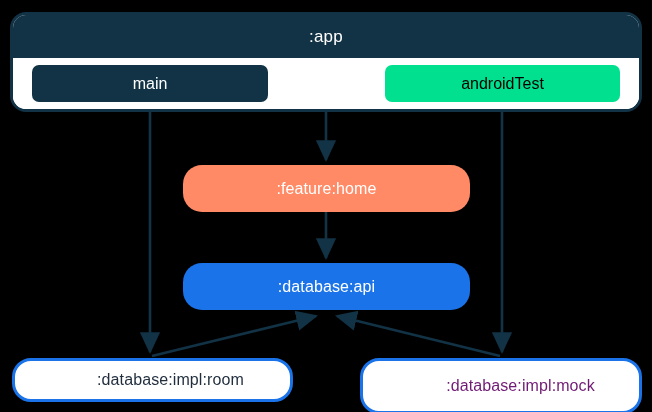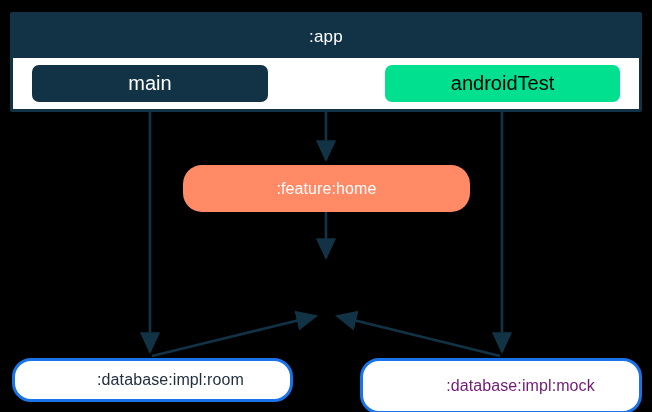--- a/index.html
+++ b/index.html
@@ -30,21 +30,21 @@
   
   .app-container {
     position: absolute;
     left: 10px;
     top: 12px;
     width: 632px;
     height: 100px;
     box-sizing: border-box;
     background: #ffffff;
     border: 3px solid #123245;
-    border-radius: 2px;
+    border-radius: 16px;
     overflow: hidden;
   }
   .app-header {
     height: 43px;
     background: #123245;
     display: flex;
     align-items: center;
     justify-content: center;
     color: #ffffff;
     font-size: 17px;
@@ -56,21 +56,21 @@
     background: #ffffff;
   }
   .src-box {
     position: absolute;
     top: 7px;
     height: 37px;
     border-radius: 7px;
     display: flex;
     align-items: center;
     justify-content: center;
-    font-size: 20px;
+    font-size: 16px;
     box-sizing: border-box;
   }
   .src-main {
     left: 19px;
     width: 236px;
     background: #123245;
     color: #ffffff;
   }
   .src-androidtest {
     left: 372px;
@@ -155,18 +155,19 @@
   <div class="app-container">
     <div class="app-header">:app</div>
     <div class="app-body">
       <div class="src-box src-main">main</div>
       <div class="src-box src-androidtest">androidTest</div>
     </div>
   </div>
 
   <div class="node node-home">:feature:home</div>
 
+  <div class="node node-api">:database:api</div>
 
   <div class="node node-room">:database:impl:room</div>
 
   <div class="node node-mock">:database:impl:mock</div>
 
 </div>
 
 </body></html>

